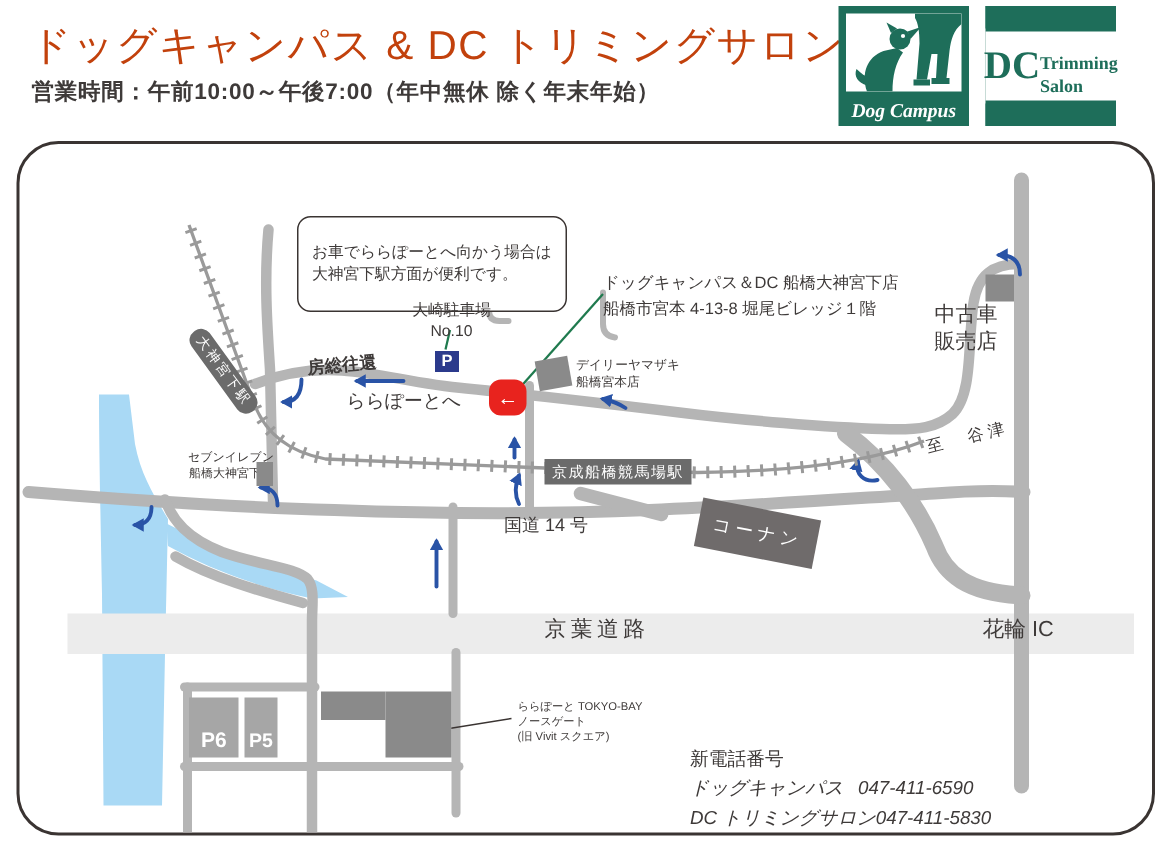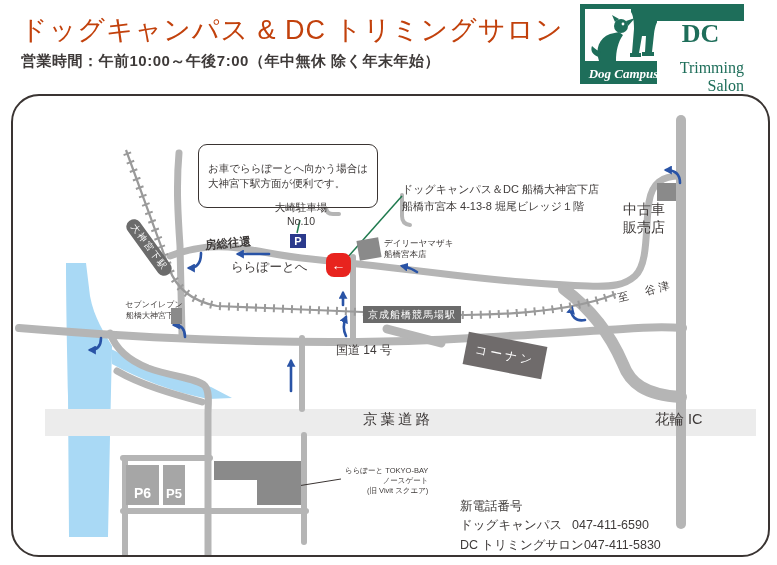--- a/index.html
+++ b/index.html
@@ -3,29 +3,29 @@
 <meta charset="utf-8">
 <style>
   html,body{margin:0;padding:0;background:#fff;width:777px;height:565px;overflow:hidden;
     font-family:"Liberation Sans","DejaVu Sans",sans-serif;color:#3e3a39;}
   .abs{position:absolute;}
   
   #title{left:20px;top:12px;font-size:27px;letter-spacing:1px;color:#c2410c;font-weight:500;}
   #hours{left:21px;top:52px;font-size:15px;font-weight:700;letter-spacing:.5px;}
   
   .logo{width:87px;height:80px;background:#1e6e5a;}
-  #logo-dog{left:580px;top:4px;}
+  #logo-dog{left:559px;top:4px;}
   #logo-dog .art{position:absolute;left:5px;top:5px;width:77px;height:52px;background:#fff;}
   #logo-dog .band{position:absolute;left:0;bottom:0;width:100%;height:21px;display:flex;align-items:center;justify-content:center;
      color:#fff;font-family:"Liberation Serif","DejaVu Serif",serif;font-style:italic;font-weight:700;font-size:13px;}
   #logo-dc{left:657px;top:4px;display:flex;flex-direction:column;}
   #logo-dc .bar{height:15px;background:#1e6e5a;flex:0 0 auto;}
-  #logo-dc .mid{flex:1;background:#fff;margin:2px 0;display:flex;flex-direction:column;align-items:center;justify-content:center;text-align:right;}
+  #logo-dc .mid{flex:1;background:#fff;margin:2px 0;display:flex;flex-direction:row;align-items:center;justify-content:center;}
   #logo-dc .dc{font-family:"Liberation Serif","DejaVu Serif",serif;font-weight:700;font-size:26px;line-height:1;color:#1e6e5a;}
-  #logo-dc .tr{font-family:"Liberation Serif","DejaVu Serif",serif;font-weight:400;font-size:16px;color:#1e6e5a;margin-top:12px;}
+  #logo-dc .tr{font-family:"Liberation Serif","DejaVu Serif",serif;font-weight:700;font-size:12px;color:#1e6e5a;margin-top:12px;}
   
   #map{left:11px;top:94px;width:755px;height:459px;border:2px solid #3a3432;border-radius:28px;background:#fff;overflow:hidden;}
   #map svg{position:absolute;left:0;top:0;}
   .road{stroke:#b5b5b5;fill:none;stroke-linecap:round;stroke-linejoin:round;}
   .rail{stroke:#9a9a9a;fill:none;stroke-width:2.2;}
   .arrow{stroke:#2953a6;fill:none;stroke-width:2.6;stroke-linecap:round;}
   .leader-green{stroke:#1f7a4e;stroke-width:1.5;}
   .leader-black{stroke:#3a3432;stroke-width:1;}
   
   .lbl{position:absolute;color:#3e3a39;white-space:nowrap;}
@@ -36,23 +36,23 @@
   #boso{left:192px;top:140px;font-size:11.5px;font-weight:600;transform:rotate(-5deg);}
   #lala-he{left:218px;top:163px;font-size:12.5px;}
   #callout{left:389px;top:85px;font-size:11px;line-height:1.5;}
   #daily{left:371px;top:142px;font-size:8.5px;line-height:1.35;}
   #usedcar{left:610px;top:104px;width:40px;text-align:left;font-size:14px;line-height:1.3;}
   #yatsu{left:604px;top:188px;font-size:11px;letter-spacing:3px;transform:rotate(-14deg);}
   #seven{left:94px;top:204px;width:64px;text-align:center;font-size:8px;line-height:1.35;margin-left:15px;}
   #route14{left:323px;top:246px;font-size:12px;}
   #keiyo{left:350px;top:314px;font-size:14.5px;letter-spacing:3px;}
   #hanawa{left:642px;top:314px;font-size:14.5px;}
-  #baylbl{left:332px;top:370px;font-size:7.5px;line-height:1.35;text-align:right;}
+  #baylbl{left:332px;top:370px;font-size:7.5px;line-height:1.35;}
   #phones{left:447px;top:401px;font-size:12.5px;line-height:1.55;}
-  #phones .row{display:flex;}
+  #phones .row{display:flex;font-style:italic;}
   #phones .nm{min-width:112px;}
   
   .bld{position:absolute;background:#8a8a8a;}
   #box-daily{left:345px;top:143px;width:22px;height:20px;transform:rotate(-10deg);}
   #box-used{left:644px;top:87px;width:19px;height:18px;}
   #box-seven{left:158px;top:212px;width:11px;height:16px;}
   #b1{left:201px;top:365px;width:43px;height:19px;}
   #b2{left:244px;top:365px;width:44px;height:44px;}
   .station{position:absolute;background:#6b6b6b;color:#fff;display:flex;align-items:center;justify-content:center;}
   #st-keisei{left:350px;top:210px;width:98px;height:17px;font-size:10px;letter-spacing:1px;}

